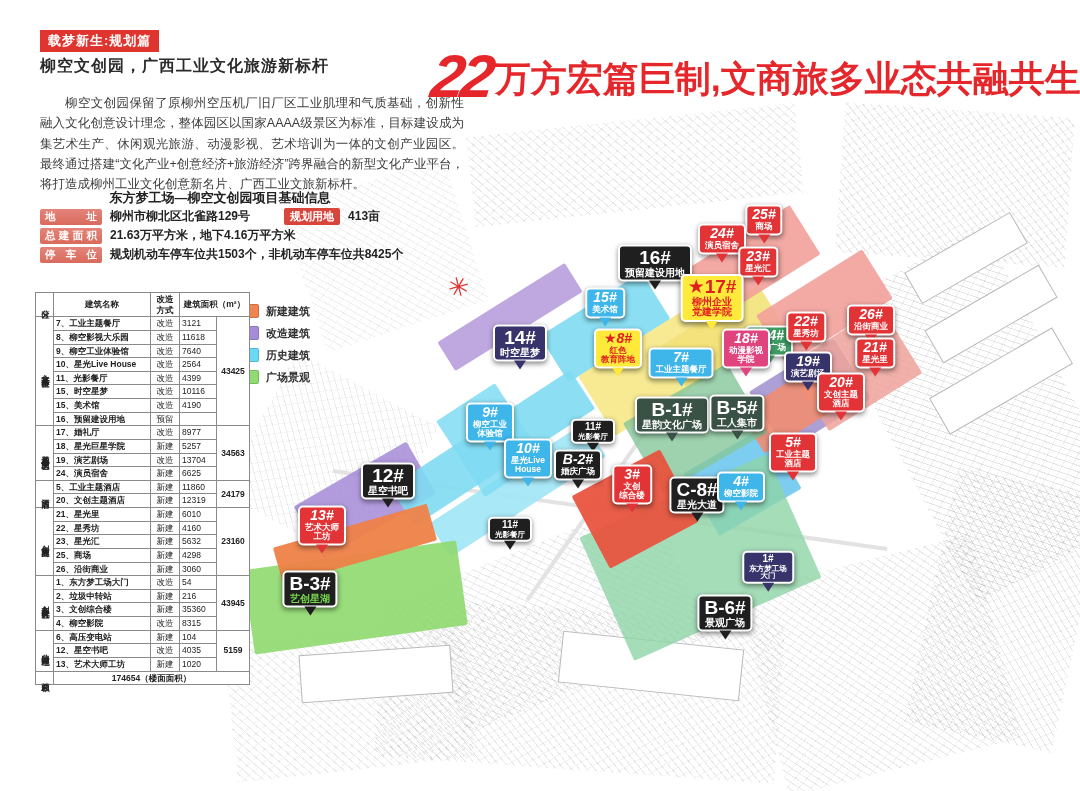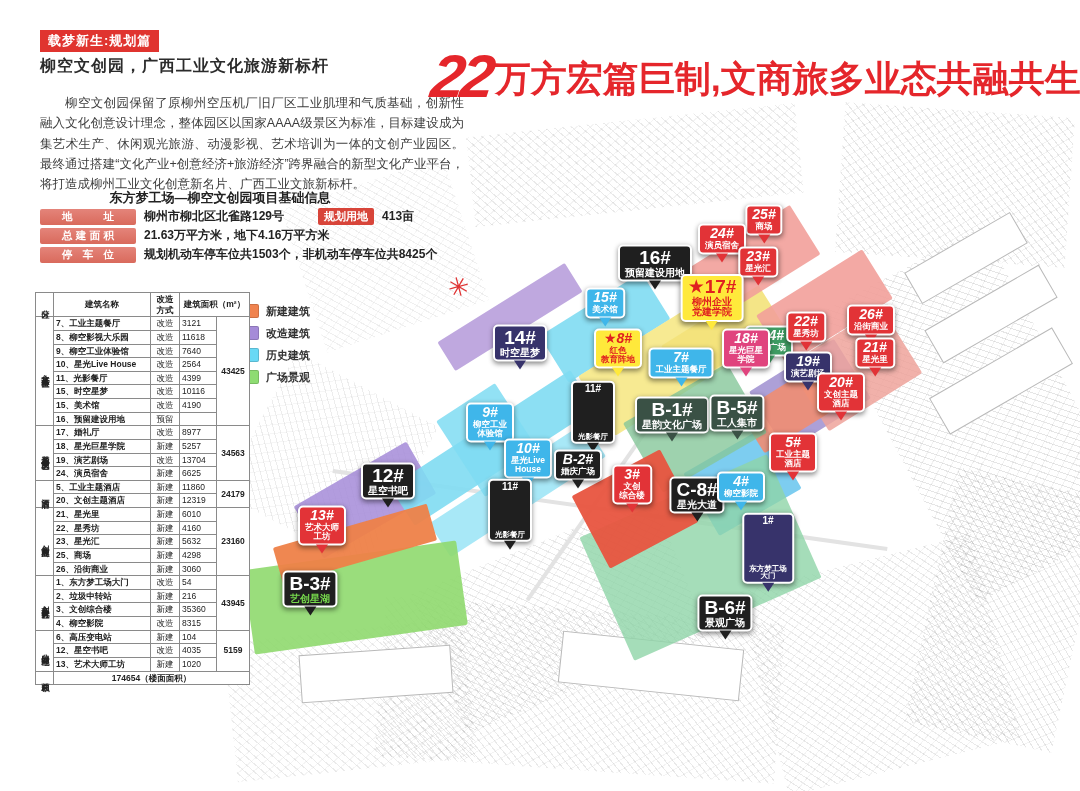--- a/index.html
+++ b/index.html
@@ -13,21 +13,21 @@
   .intro{position:absolute;left:40px;top:93px;width:424px;font-size:12.5px;line-height:1.62;
          color:#3c3c3c;text-align:justify;text-indent:2em;}
 
   
   .info-title{position:absolute;left:40px;top:189px;width:360px;text-align:center;
               font-size:13px;font-weight:bold;color:#222;}
   .info-rows{position:absolute;left:40px;top:207px;width:430px;}
   .info-row{height:19px;font-size:12px;color:#222;white-space:nowrap;display:flex;align-items:center;}
   .info-label{display:inline-block;width:52px;background:linear-gradient(#e4847a,#d96a5c);color:#fff;
               font-size:10.5px;font-weight:bold;text-align:justify;text-align-last:justify;
-              padding:1px 22px;border-radius:2px;margin-right:8px;flex:0 0 auto;}
+              padding:1px 5px;border-radius:2px;margin-right:8px;flex:0 0 auto;}
   .info-extra-label{display:inline-block;background:#D8453A;color:#fff;font-size:11px;font-weight:bold;
                     padding:1px 6px;border-radius:2px;margin:0 8px 0 34px;}
   .info-value{font-weight:bold;}
 
   
   .headline{position:absolute;left:432px;top:42px;width:640px;color:#E5262B;white-space:nowrap;}
   .headline .num{font-size:60px;font-weight:bold;font-style:italic;display:inline-block;
                  transform:skewX(-8deg);letter-spacing:-4px;margin-right:4px;vertical-align:-6px;}
   .headline .txt{font-size:36px;font-weight:bold;letter-spacing:0px;}
 
@@ -59,21 +59,21 @@
   .blk{position:absolute;border-radius:2px;}
   .road{position:absolute;background:#e3e3e3;}
 
   .marker{position:absolute;transform:translate(-50%,-100%);background:var(--c);color:#fff;
           border:2px solid #fff;border-radius:5px;text-align:center;padding:1px 5px 2px;
           box-shadow:0 2px 5px rgba(0,0,0,.45);line-height:1.05;white-space:pre-line;}
   .marker::after{content:'';position:absolute;left:50%;bottom:-10px;transform:translateX(-50%);
           border:6px solid transparent;border-top:9px solid var(--c);border-bottom:none;}
   .marker .mid{font-weight:bold;display:block;}
   .marker .mname{display:block;font-weight:bold;}
-  .m-s .mid{font-size:10px;} .m-s .mname{font-size:7.5px;margin-top:38px;}
+  .m-s .mid{font-size:10px;} .m-s .mname{font-size:7.5px;}
   .m-m .mid{font-size:14px;font-style:italic;} .m-m .mname{font-size:8.5px;}
   .m-l .mid{font-size:19px;} .m-l .mname{font-size:10px;}
   .doodle{position:absolute;color:#e03434;font-size:26px;font-weight:bold;transform:rotate(-15deg);}
 </style>
 </head>
 <body>
 
 <div class="map">
 
   <div class="hatch" style="left:470px;top:120px;width:330px;height:90px;transform:rotate(-6deg);opacity:.5"></div>
@@ -334,21 +334,21 @@
     <div class="marker m-l" style="--c: #FFE93B; left: 712px; top: 322px; color: rgb(224, 32, 32);"><span class="mid"><span>★</span>17#</span><span class="mname">柳州企业
 党建学院</span></div>
     <div class="marker m-m" style="--c: #3FB6EA; left: 605px; top: 318px; color: rgb(255, 255, 255);"><span class="mid">15#</span><span class="mname">美术馆</span></div>
     <div class="marker m-l" style="--c: #37336B; left: 520px; top: 362px; color: rgb(255, 255, 255);"><span class="mid">14#</span><span class="mname">时空星梦</span></div>
     <div class="marker m-m" style="--c: #FFE93B; left: 618px; top: 368px; color: rgb(224, 32, 32);"><span class="mid"><span>★</span>8#</span><span class="mname">红色
 教育阵地</span></div>
     <div class="marker m-m" style="--c: #3FB6EA; left: 681px; top: 378px; color: rgb(255, 255, 255);"><span class="mid">7#</span><span class="mname">工业主题餐厅</span></div>
     <div class="marker m-m" style="--c: #3E9B62; left: 769px; top: 356px; color: rgb(255, 255, 255);"><span class="mid">B-4#</span><span class="mname">文创广场</span></div>
     <div class="marker m-m" style="--c: #E23337; left: 806px; top: 342px; color: rgb(255, 255, 255);"><span class="mid">22#</span><span class="mname">星秀坊</span></div>
     <div class="marker m-m" style="--c: #E23337; left: 871px; top: 335px; color: rgb(255, 255, 255);"><span class="mid">26#</span><span class="mname">沿街商业</span></div>
-    <div class="marker m-m" style="--c: #E0447E; left: 746px; top: 368px; color: rgb(255, 255, 255);"><span class="mid">18#</span><span class="mname">星光巨星
+    <div class="marker m-m" style="--c: #E0447E; left: 746px; top: 368px; color: rgb(255, 255, 255);"><span class="mid">18#</span><span class="mname">动漫影视
 学院</span></div>
     <div class="marker m-m" style="--c: #37336B; left: 808px; top: 382px; color: rgb(255, 255, 255);"><span class="mid">19#</span><span class="mname">演艺剧场</span></div>
     <div class="marker m-m" style="--c: #E23337; left: 875px; top: 368px; color: rgb(255, 255, 255);"><span class="mid">21#</span><span class="mname">星光里</span></div>
     <div class="marker m-m" style="--c: #E23337; left: 841px; top: 412px; color: rgb(255, 255, 255);"><span class="mid">20#</span><span class="mname">文创主题
 酒店</span></div>
     <div class="marker m-m" style="--c: #3FB6EA; left: 490px; top: 442px; color: rgb(255, 255, 255);"><span class="mid">9#</span><span class="mname">柳空工业
 体验馆</span></div>
     <div class="marker m-l" style="--c: #3A5145; left: 672px; top: 434px; color: rgb(255, 255, 255);"><span class="mid">B-1#</span><span class="mname">星韵文化广场</span></div>
     <div class="marker m-l" style="--c: #3A5145; left: 737px; top: 432px; color: rgb(255, 255, 255);"><span class="mid">B-5#</span><span class="mname">工人集市</span></div>
     <div class="marker m-m" style="--c: #E23337; left: 793px; top: 472px; color: rgb(255, 255, 255);"><span class="mid">5#</span><span class="mname">工业主题

